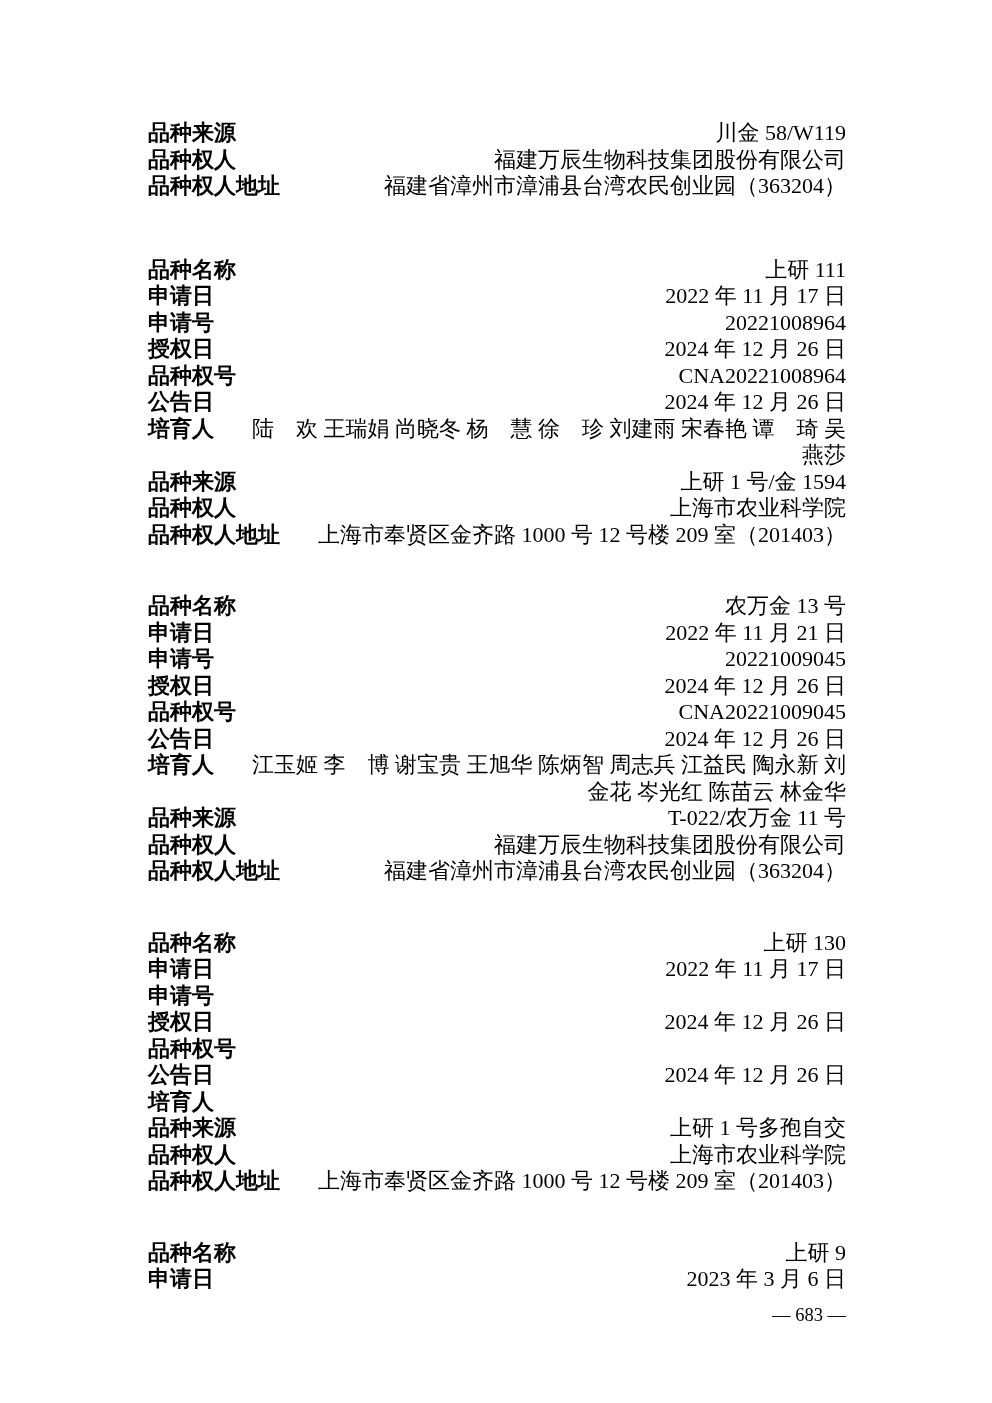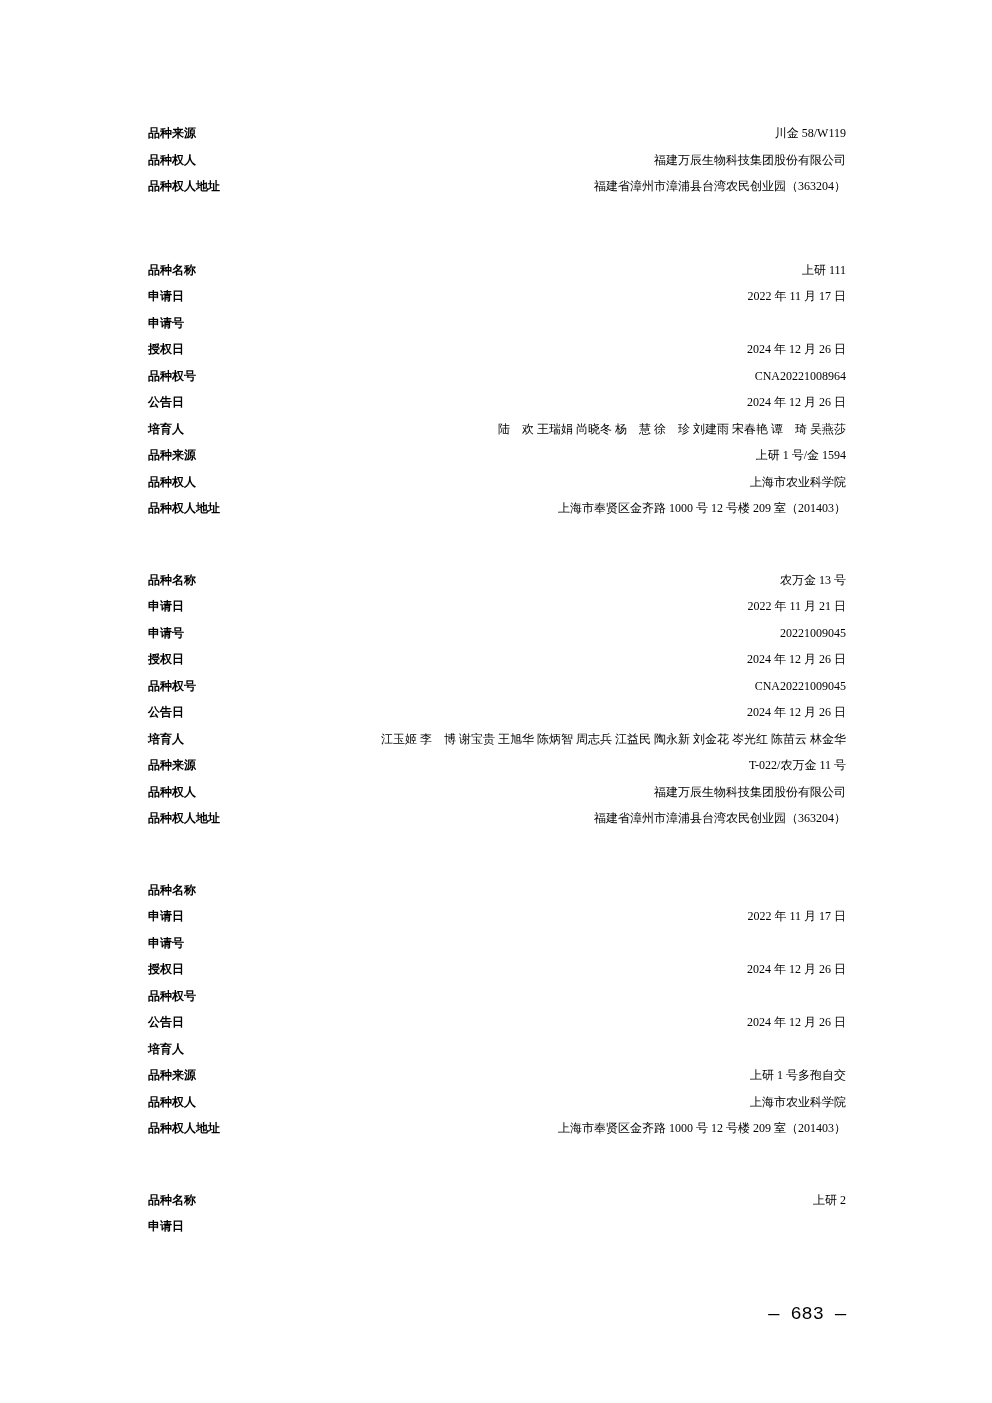--- a/index.html
+++ b/index.html
@@ -23,42 +23,42 @@
   }
   .record {
     margin-bottom: 45px;
   }
   .record.first {
     margin-bottom: 57px;
   }
   .row {
     display: flex;
     align-items: flex-start;
-    font-size: 12px;
+    font-size: 22px;
     line-height: 26.5px;
   }
   .lbl {
     font-family: "Liberation Sans", "DejaVu Sans", sans-serif;
     font-weight: 700;
     white-space: nowrap;
     margin-right: 18px;
   }
   .val {
     font-family: "Liberation Serif", "DejaVu Serif", serif;
     flex: 1 1 auto;
     min-width: 0;
     text-align: right;
   }
   .footer {
     position: absolute;
     top: 1302px;
     right: 146px;
     font-size: 18.5px;
     line-height: 26px;
-    font-family: Liberation Mono, monospace;
+    font-family: Liberation Serif, serif;
     color: #000000;
   }
 </style>
 </head>
 <body>
 
 <div class="page">
   <div class="content">
 
     <div class="record first">
@@ -80,20 +80,21 @@
       <div class="row">
         <span class="lbl">品种名称</span>
         <span class="val">上研 111</span>
       </div>
       <div class="row">
         <span class="lbl">申请日</span>
         <span class="val">2022 年 11 月 17 日</span>
       </div>
       <div class="row">
         <span class="lbl">申请号</span>
+        <span class="val">20221008964</span>
       </div>
       <div class="row">
         <span class="lbl">授权日</span>
         <span class="val">2024 年 12 月 26 日</span>
       </div>
       <div class="row">
         <span class="lbl">品种权号</span>
         <span class="val">CNA20221008964</span>
       </div>
       <div class="row">
@@ -157,20 +158,21 @@
       </div>
       <div class="row">
         <span class="lbl">品种权人地址</span>
         <span class="val">福建省漳州市漳浦县台湾农民创业园（363204）</span>
       </div>
     </div>
 
     <div class="record">
       <div class="row">
         <span class="lbl">品种名称</span>
+        <span class="val">上研 130</span>
       </div>
       <div class="row">
         <span class="lbl">申请日</span>
         <span class="val">2022 年 11 月 17 日</span>
       </div>
       <div class="row">
         <span class="lbl">申请号</span>
       </div>
       <div class="row">
         <span class="lbl">授权日</span>
@@ -196,23 +198,24 @@
       </div>
       <div class="row">
         <span class="lbl">品种权人地址</span>
         <span class="val">上海市奉贤区金齐路 1000 号 12 号楼 209 室（201403）</span>
       </div>
     </div>
 
     <div class="record">
       <div class="row">
         <span class="lbl">品种名称</span>
-        <span class="val">上研 2</span>
-      </div>
-      <div class="row">
-        <span class="lbl">申请日</span>
+        <span class="val">上研 9</span>
+      </div>
+      <div class="row">
+        <span class="lbl">申请日</span>
+        <span class="val">2023 年 3 月 6 日</span>
       </div>
     </div>
 
   </div>
 
   <div class="footer">— 683 —</div>
 </div>
 
 </body></html>

